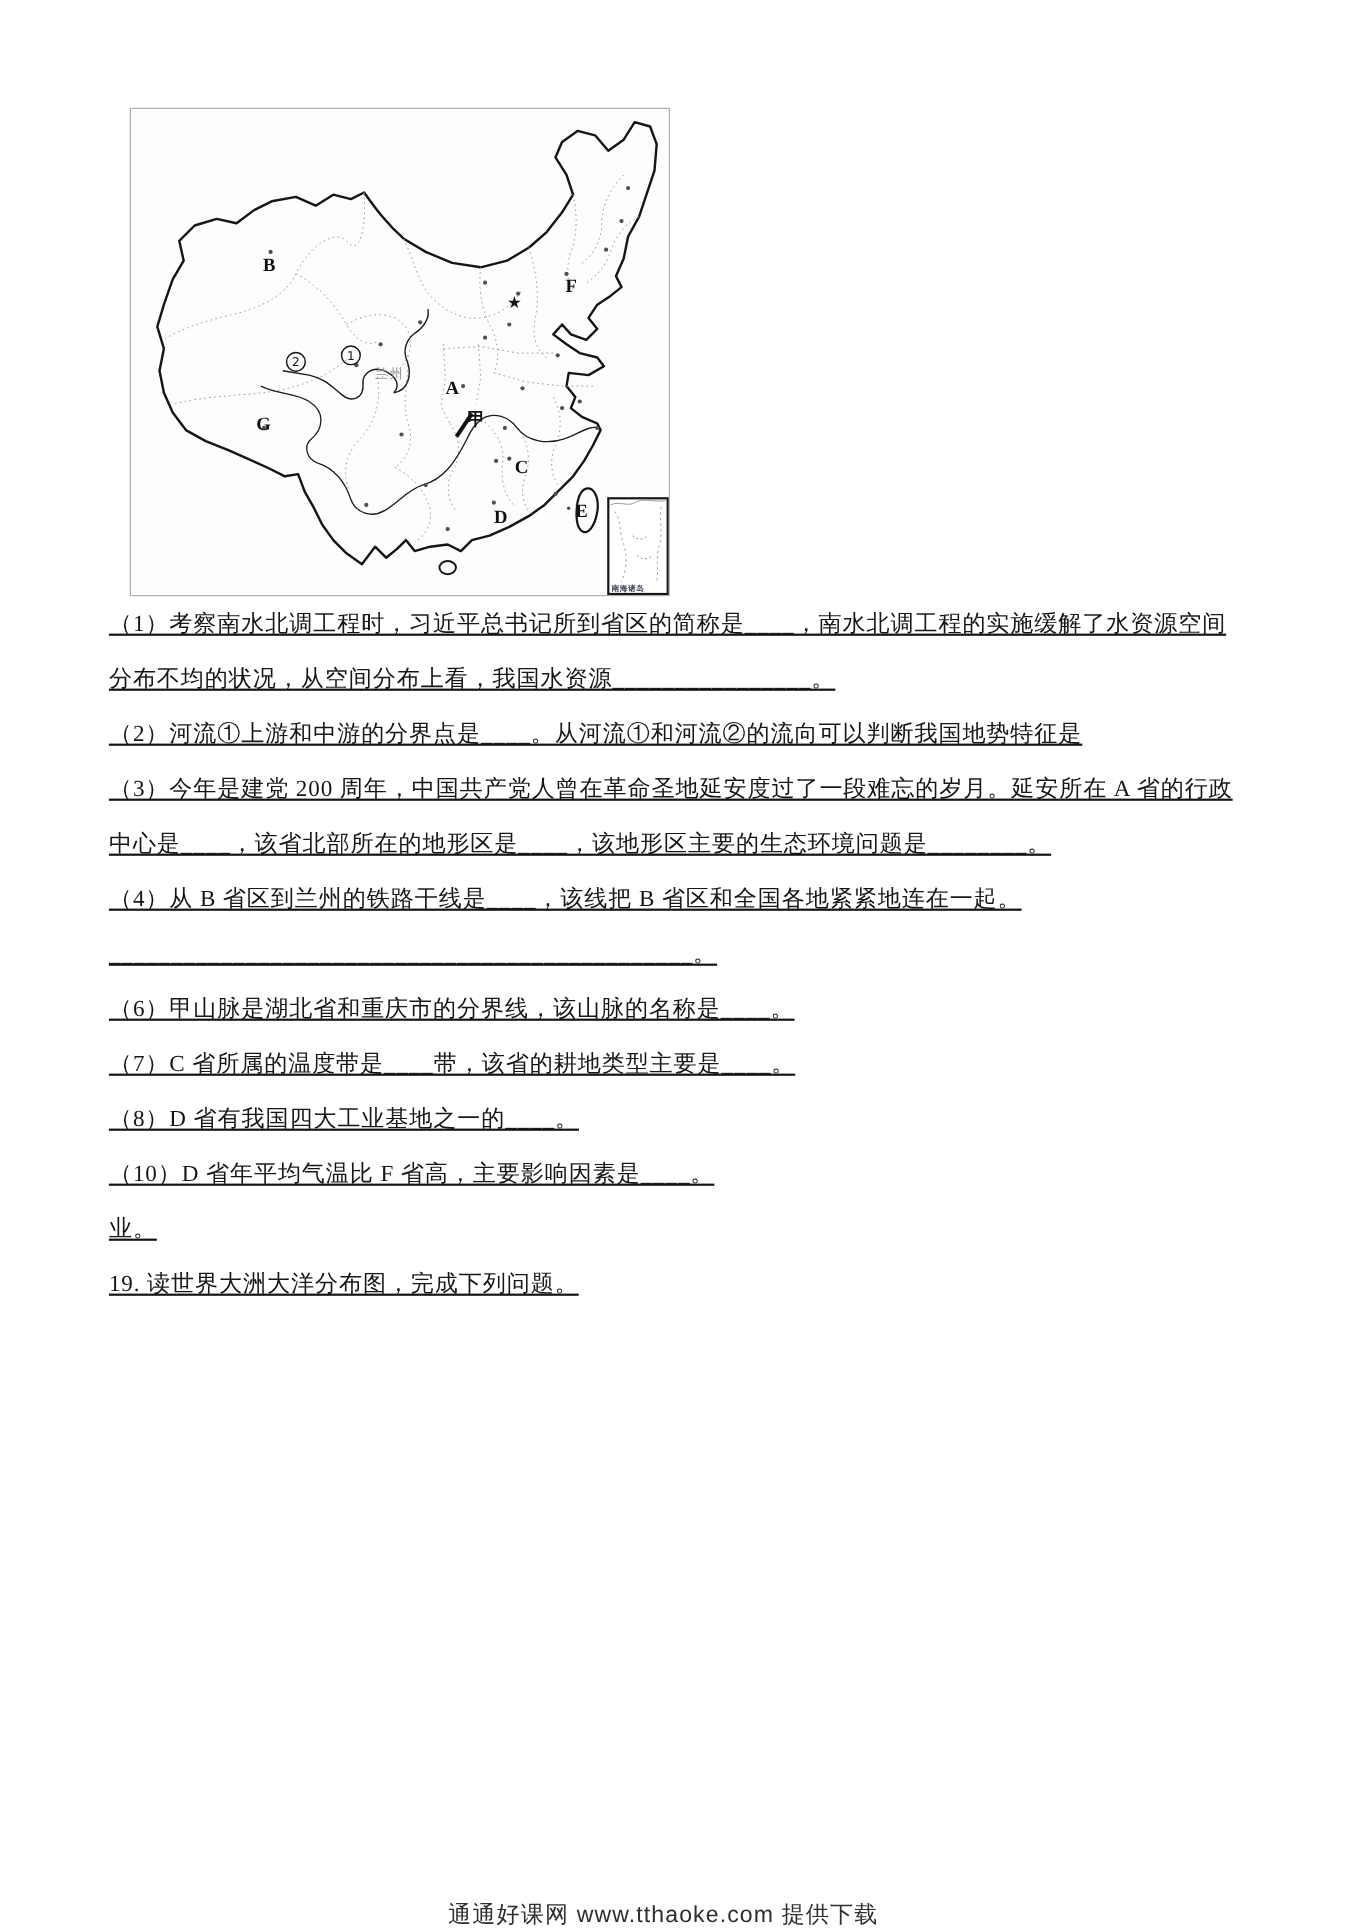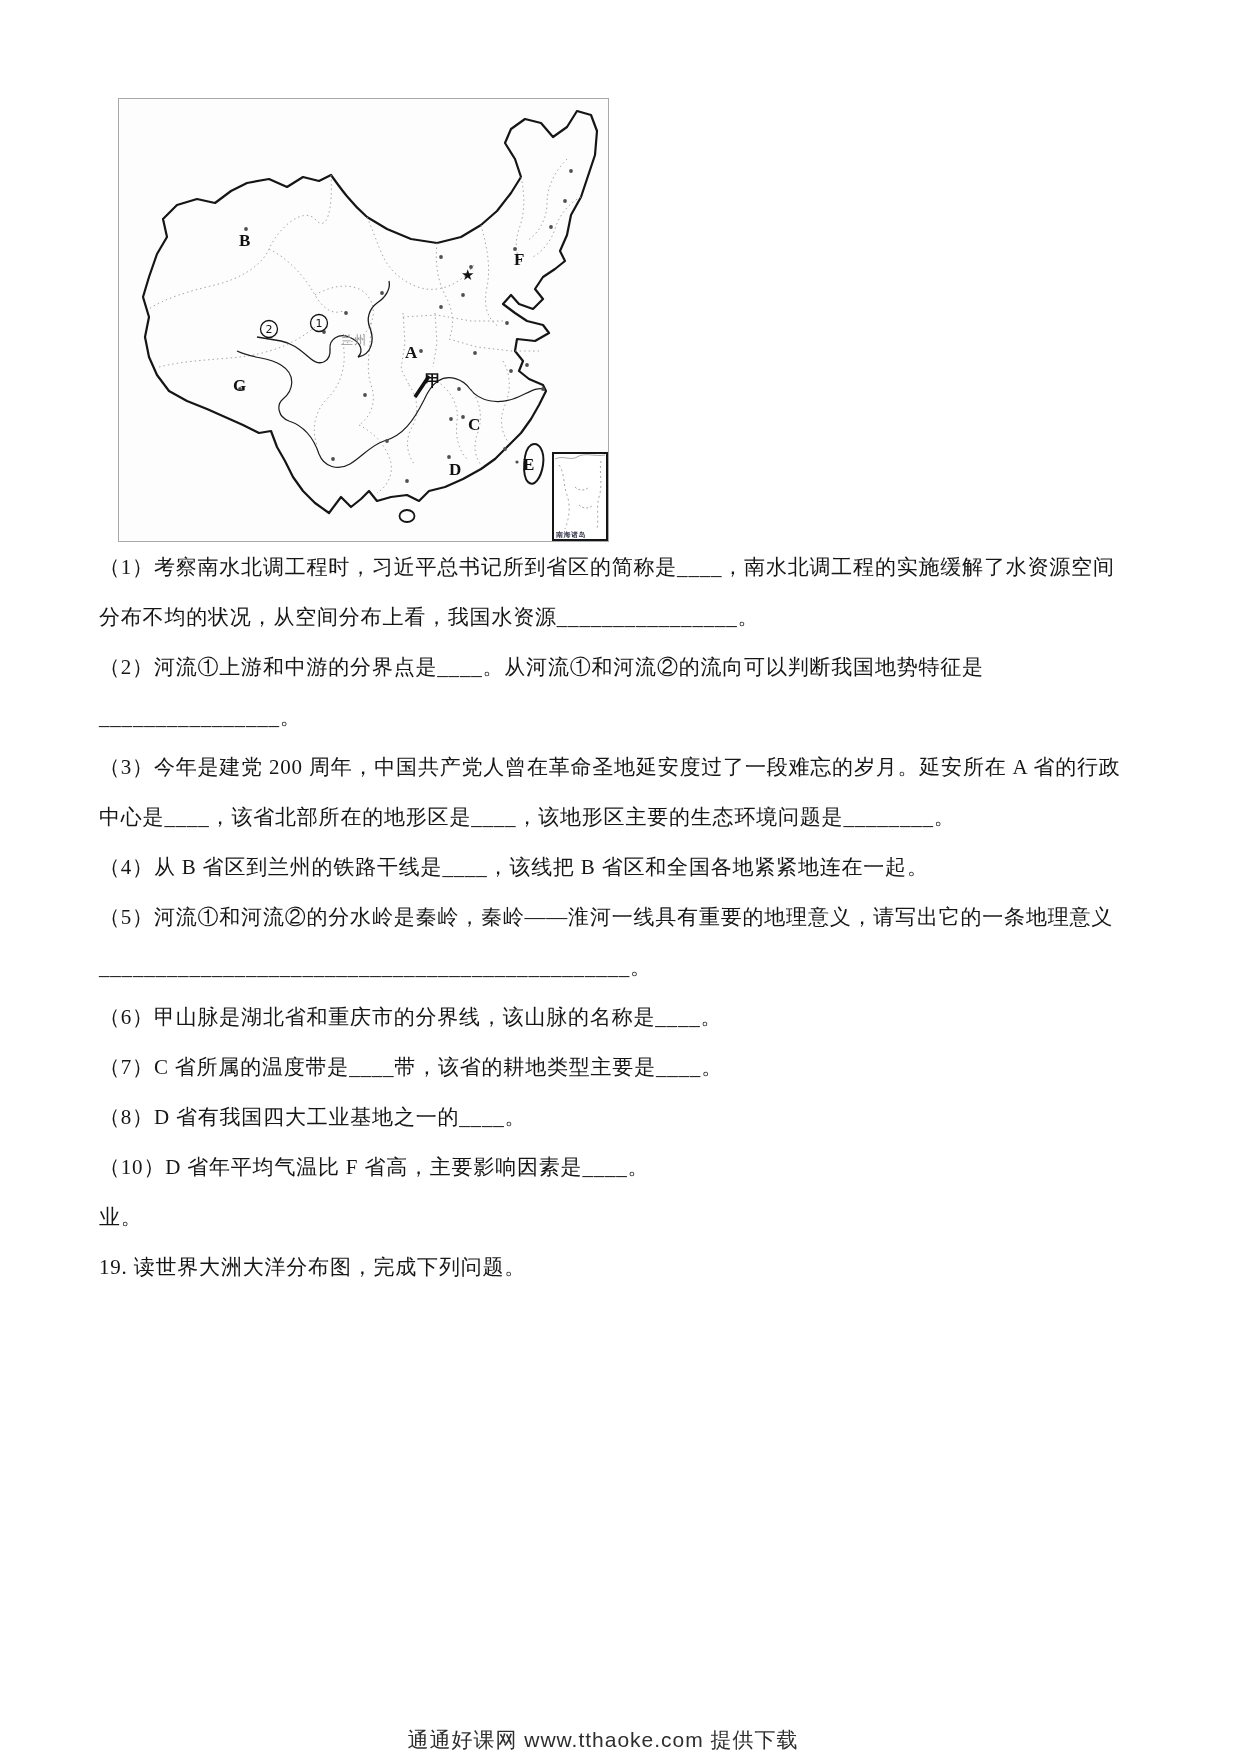--- a/index.html
+++ b/index.html
@@ -7,21 +7,21 @@
     width:1240px;height:1754px;background:#ffffff;position:relative;
     font-family:"Liberation Serif","DejaVu Serif",serif;color:#141414;
     overflow:hidden;
   }
   .map-figure{
     position:absolute;left:118px;top:98px;width:489px;height:442px;
     border:1px solid #a8a8a8;background:#fdfdfd;box-sizing:content-box;
   }
   .map-figure svg{display:block;}
   .qblock{
-    position:absolute;left:99px;top:542px;width:1048px;
+    position:absolute;left:99px;top:542px;width:1048px;text-decoration:underline;
   }
   .qline{
     height:50px;display:flex;align-items:center;
     font-size:21px;letter-spacing:0.8px;white-space:pre;color:#161616;
   }
   .footer{
     position:absolute;left:0;top:1726px;width:1206px;text-align:center;
     font-size:21px;color:#2e2e2e;letter-spacing:1px;
     font-family:"Liberation Sans","DejaVu Sans",sans-serif;
   }
@@ -148,25 +148,23 @@
       <text x="222" y="245" class="citylabel">兰州</text>
       <text x="342" y="181" class="star">★</text>
       <text x="437" y="438" class="insetcap">南海诸岛</text>
     </svg>
 </div>
 
 <div class="qblock">
     <div class="qline">（1）考察南水北调工程时，习近平总书记所到省区的简称是____，南水北调工程的实施缓解了水资源空间</div>
     <div class="qline">分布不均的状况，从空间分布上看，我国水资源________________。</div>
     <div class="qline">（2）河流①上游和中游的分界点是____。从河流①和河流②的流向可以判断我国地势特征是</div>
-    <div class="qline">________________。</div>
     <div class="qline">（3）今年是建党 200 周年，中国共产党人曾在革命圣地延安度过了一段难忘的岁月。延安所在 A 省的行政</div>
     <div class="qline">中心是____，该省北部所在的地形区是____，该地形区主要的生态环境问题是________。</div>
     <div class="qline">（4）从 B 省区到兰州的铁路干线是____，该线把 B 省区和全国各地紧紧地连在一起。</div>
-    <div class="qline">（5）河流①和河流②的分水岭是秦岭，秦岭——淮河一线具有重要的地理意义，请写出它的一条地理意义</div>
     <div class="qline">_______________________________________________。</div>
     <div class="qline">（6）甲山脉是湖北省和重庆市的分界线，该山脉的名称是____。</div>
     <div class="qline">（7）C 省所属的温度带是____带，该省的耕地类型主要是____。</div>
     <div class="qline">（8）D 省有我国四大工业基地之一的____。</div>
     <div class="qline">（10）D 省年平均气温比 F 省高，主要影响因素是____。</div>
     <div class="qline">业。</div>
     <div class="qline">19. 读世界大洲大洋分布图，完成下列问题。</div>
   </div>
 
 <div class="footer">通通好课网  www.tthaoke.com  提供下载</div>

